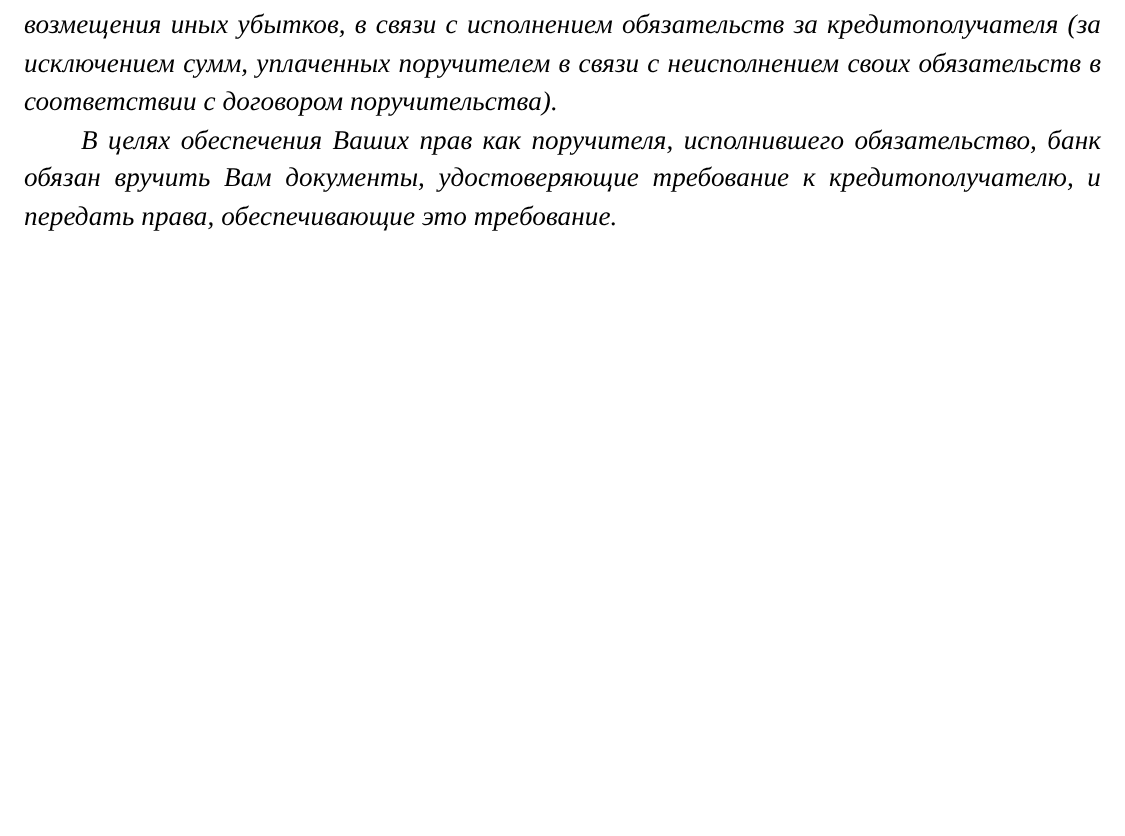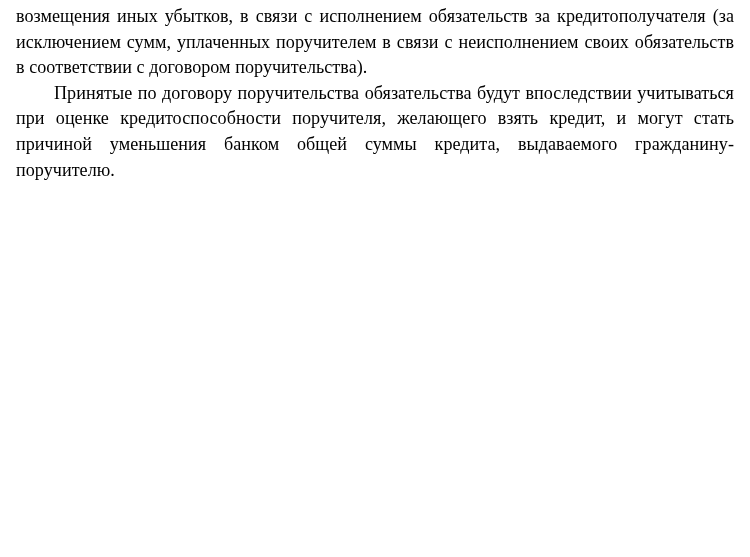--- a/index.html
+++ b/index.html
@@ -22,31 +22,32 @@
     background: #ffffff;
   }
   .doc-body {
     font-size: 18.1px;
     line-height: 25.6px;
     text-align: justify;
     text-justify: inter-word;
     -webkit-hyphens: none;
     hyphens: none;
     letter-spacing: 0.05px;
+    font-style: italic;
   }
   .para {
     margin: 0;
     text-align: justify;
   }
   .para.indent {
     text-indent: 38px;
   }
   
 </style>
 </head>
 <body>
 
 <div class="page">
   <div class="doc-body">
     <p class="para">возмещения иных убытков, в связи с исполнением обязательств за кредитополучателя (за исключением сумм, уплаченных поручителем в связи с неисполнением своих обязательств в соответствии с договором поручительства).</p>
-    <p class="para indent">Принятые по договору поручительства обязательства будут впоследствии учитываться при оценке кредитоспособности поручителя, желающего взять кредит, и могут стать причиной уменьшения банком общей суммы кредита, выдаваемого гражданину-поручителю.</p>
+    <p class="para indent">В целях обеспечения Ваших прав как поручителя, исполнившего обязательство, банк обязан вручить Вам документы, удостоверяющие требование к кредитополучателю, и передать права, обеспечивающие это требование.</p>
   </div>
 </div>
 
 </body></html>

